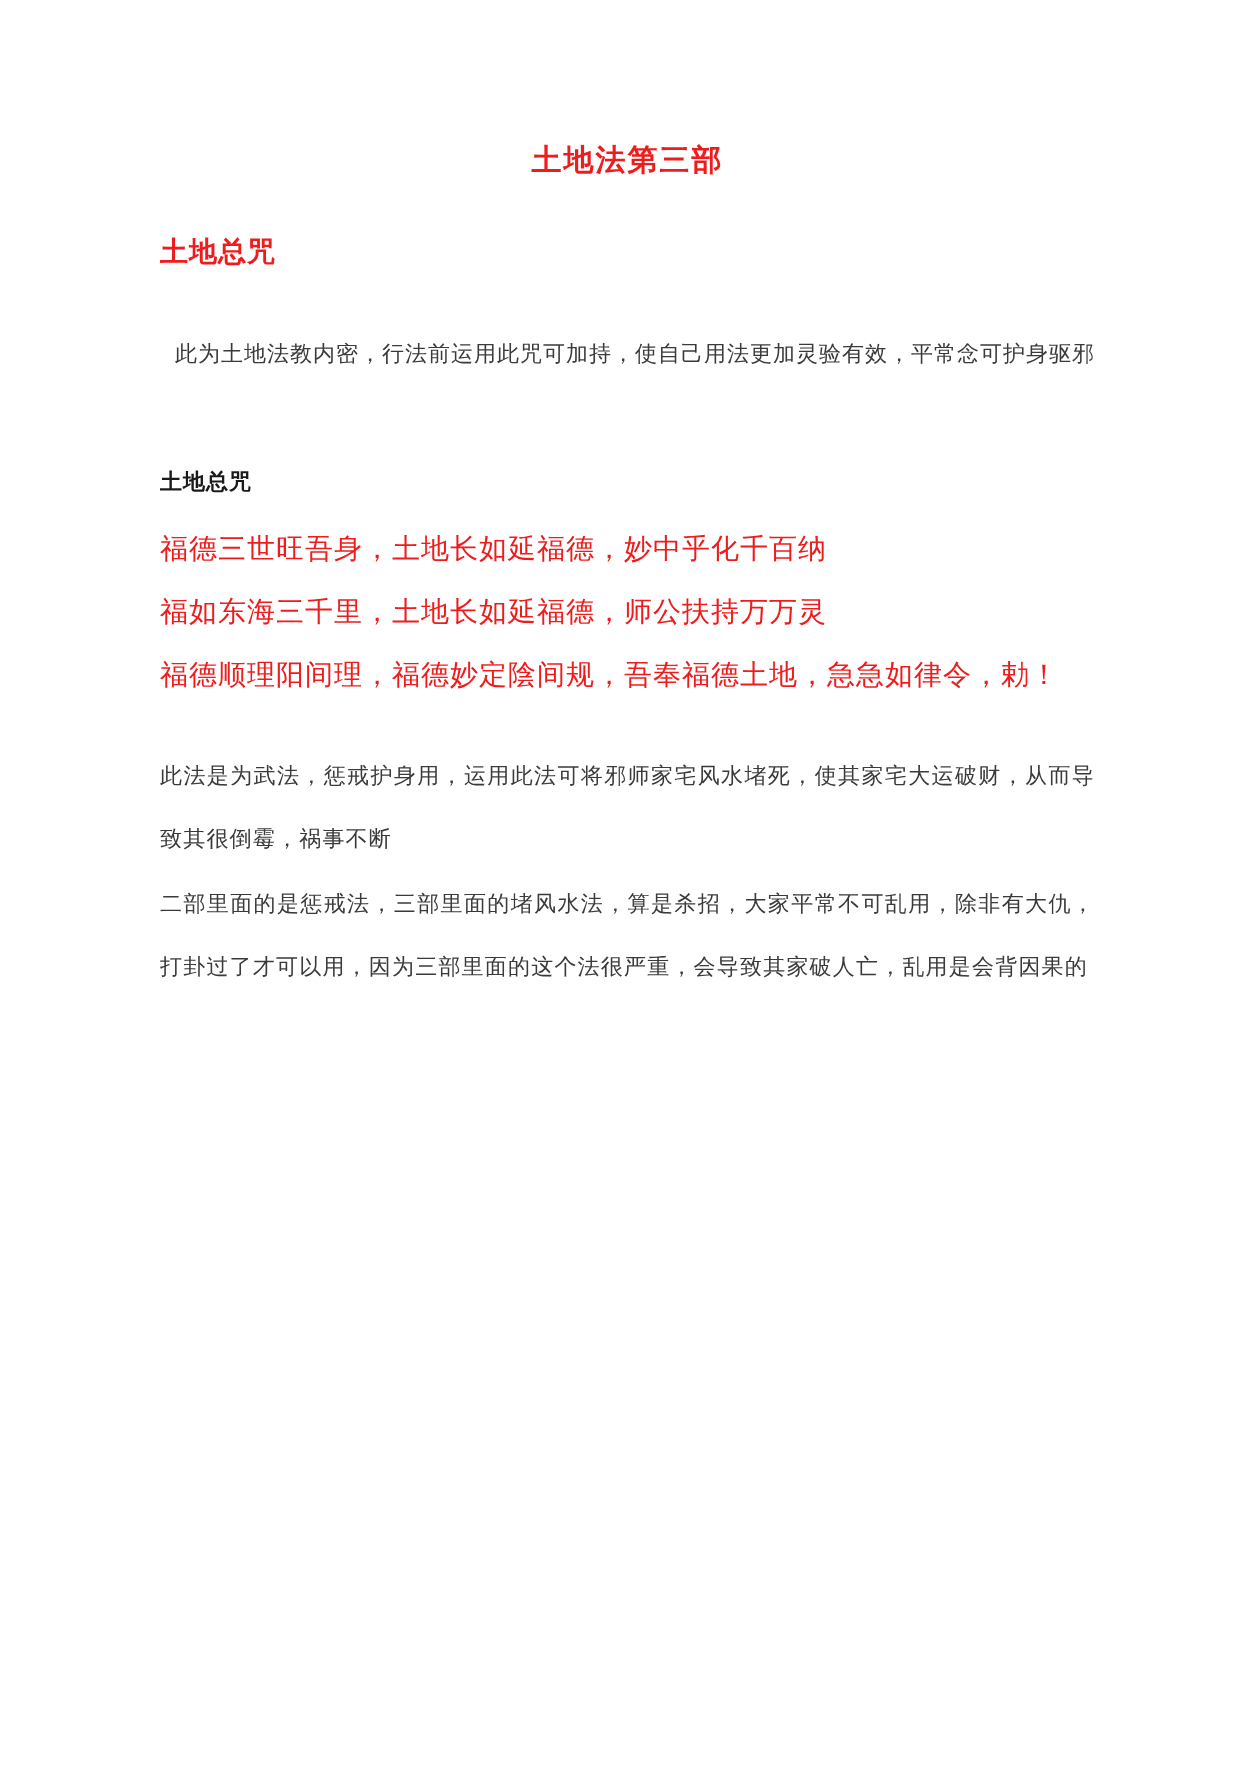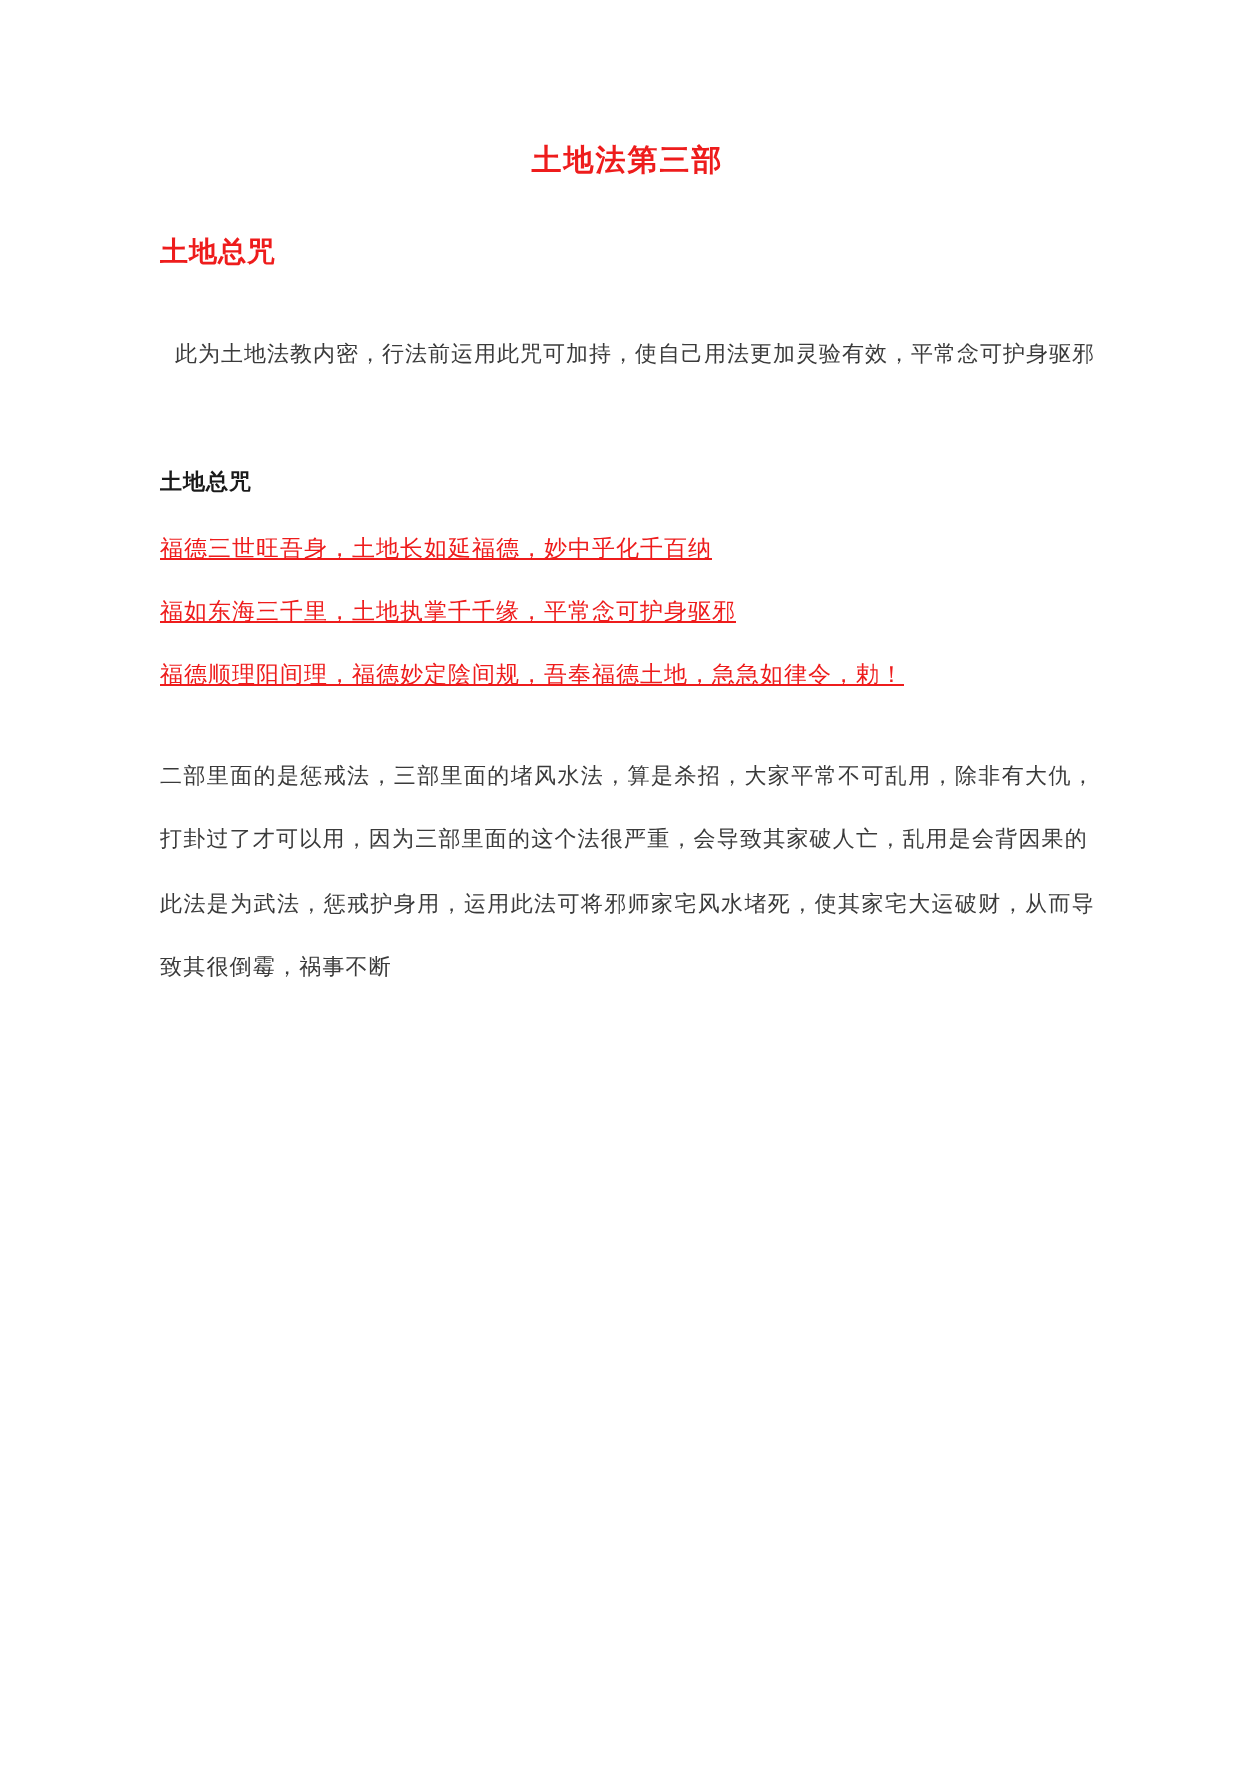--- a/index.html
+++ b/index.html
@@ -47,25 +47,24 @@
   }
   .sub-heading {
     color: var(--heading-black);
     font-size: 22px;
     font-weight: bold;
     letter-spacing: 1px;
     margin-bottom: 20px;
   }
   .incantation p {
     color: var(--accent-red);
-    font-size: 23px;
+    font-size: 28px;
     letter-spacing: 1px;
     line-height: 63px;
     white-space: nowrap;
-    text-decoration: underline;
   }
   .body-para {
     color: var(--body-text);
     font-size: 22px;
     letter-spacing: 1.2px;
     line-height: 63px;
     text-align: justify;
   }
   .section-two { margin-top: 38px; }
   .section-two .section-heading { margin-bottom: 36px; }
@@ -80,26 +79,26 @@
 
   <div>
     <h2 class="section-heading heading-gap">土地总咒</h2>
 
     <p class="intro-para">此为土地法教内密，行法前运用此咒可加持，使自己用法更加灵验有效，平常念可护身驱邪</p>
 
     <h3 class="sub-heading">土地总咒</h3>
 
     <div class="incantation">
       <p>福德三世旺吾身，土地长如延福德，妙中乎化千百纳</p>
-      <p>福如东海三千里，土地执掌千千缘，平常念可护身驱邪</p>
+      <p>福如东海三千里，土地长如延福德，师公扶持万万灵</p>
       <p>福德顺理阳间理，福德妙定陰间规，吾奉福德土地，急急如律令，勅！</p>
     </div>
 
   </div>
 
   <div class="section-two">
 
+    <p class="body-para">此法是为武法，惩戒护身用，运用此法可将邪师家宅风水堵死，使其家宅大运破财，从而导致其很倒霉，祸事不断</p>
+
     <p class="body-para">二部里面的是惩戒法，三部里面的堵风水法，算是杀招，大家平常不可乱用，除非有大仇，打卦过了才可以用，因为三部里面的这个法很严重，会导致其家破人亡，乱用是会背因果的</p>
-
-    <p class="body-para">此法是为武法，惩戒护身用，运用此法可将邪师家宅风水堵死，使其家宅大运破财，从而导致其很倒霉，祸事不断</p>
   </div>
 
 </div>
 
 </body></html>

